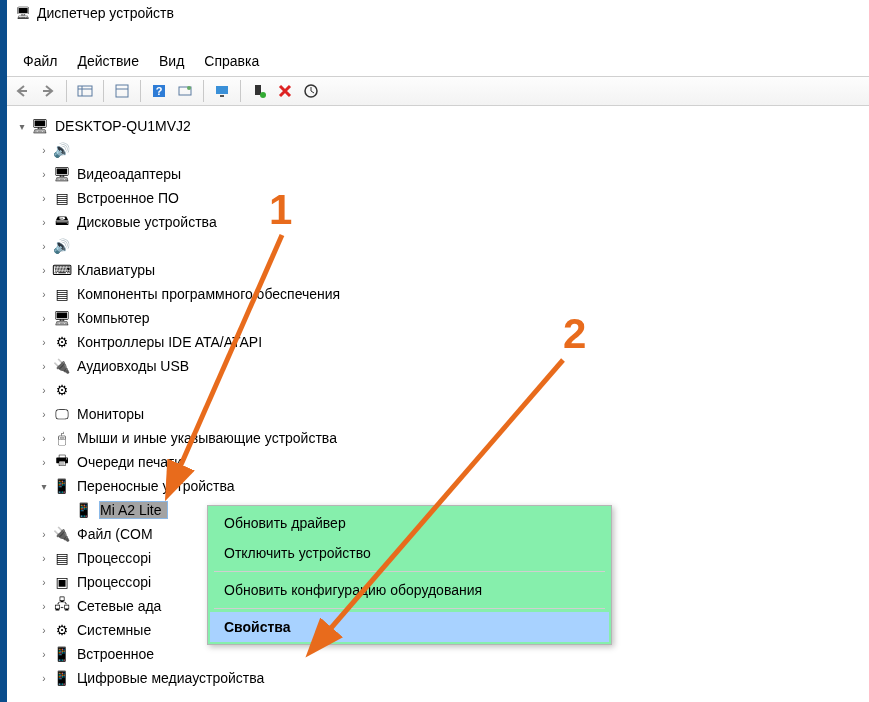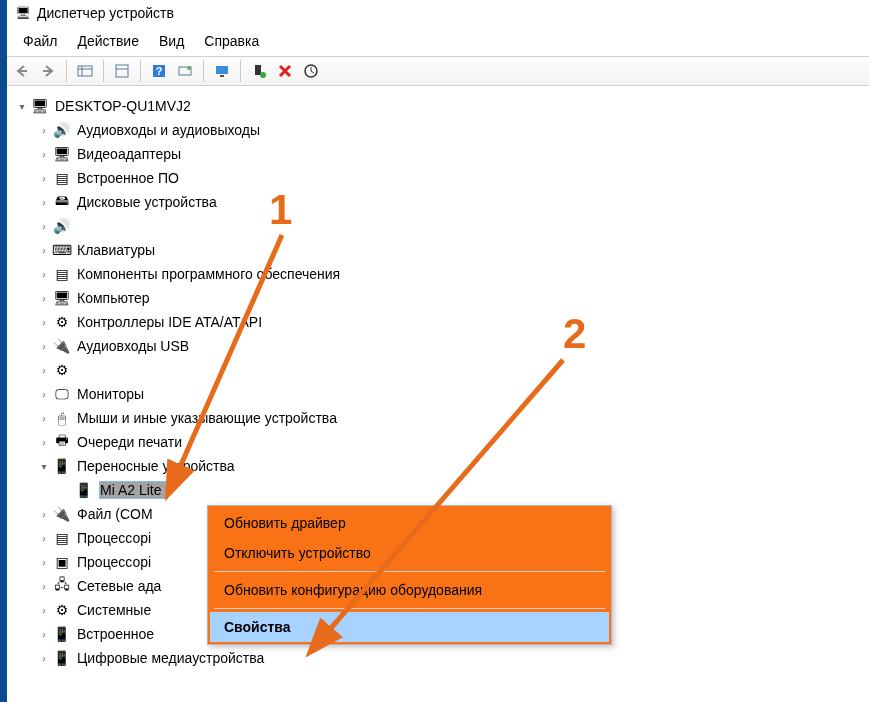--- a/index.html
+++ b/index.html
@@ -22,20 +22,21 @@
     .titlebar .app-icon {
       width: 16px; height: 16px;
       margin-right: 6px;
       display: flex; align-items: center; justify-content: center;
       font-size: 12px;
     }
     .menubar {
       display: flex;
       padding: 3px 6px;
       gap: 0;
+      margin-top: 20px;
     }
     .menubar .menu-item {
       padding: 4px 10px;
       cursor: default;
     }
     .toolbar {
       display: flex;
       align-items: center;
       padding: 2px 4px;
       border-top: 1px solid #d0d0d0;
@@ -89,21 +90,21 @@
     .tree-children.lvl2 { padding-left: 22px; }
     .selected {
       background: #a3a3a3;
       border: 1px solid #8bb9e8;
     }
     .context-menu {
       position: absolute;
       left: 200px;
       top: 505px;
       width: 405px;
-      background: #f97316;
+      background: #86efac;
       border: 1px solid #b5b5b5;
       box-shadow: 2px 2px 6px rgba(0,0,0,0.25);
       padding: 2px;
       z-index: 50;
     }
     .context-menu .cm-item {
       padding: 7px 14px;
       cursor: default;
     }
     .context-menu .cm-sep {
@@ -217,21 +218,20 @@
       <div class="tree-node">
         <span class="expander">▾</span>
         <span class="node-icon">🖥</span>
         <span class="node-label">DESKTOP-QU1MVJ2</span>
       </div>
       <ul class="tree-children" id="tree-children">
           <li>
             <div class="tree-node">
               <span class="expander">›</span>
               <span class="node-icon">🔊</span>
-              <span class="node-label">Аудиовходы и аудиовыходы</span>
             </div>
           </li>
           <li>
             <div class="tree-node">
               <span class="expander">›</span>
               <span class="node-icon">🖥</span>
               <span class="node-label">Видеоадаптеры</span>
             </div>
           </li>
           <li>

